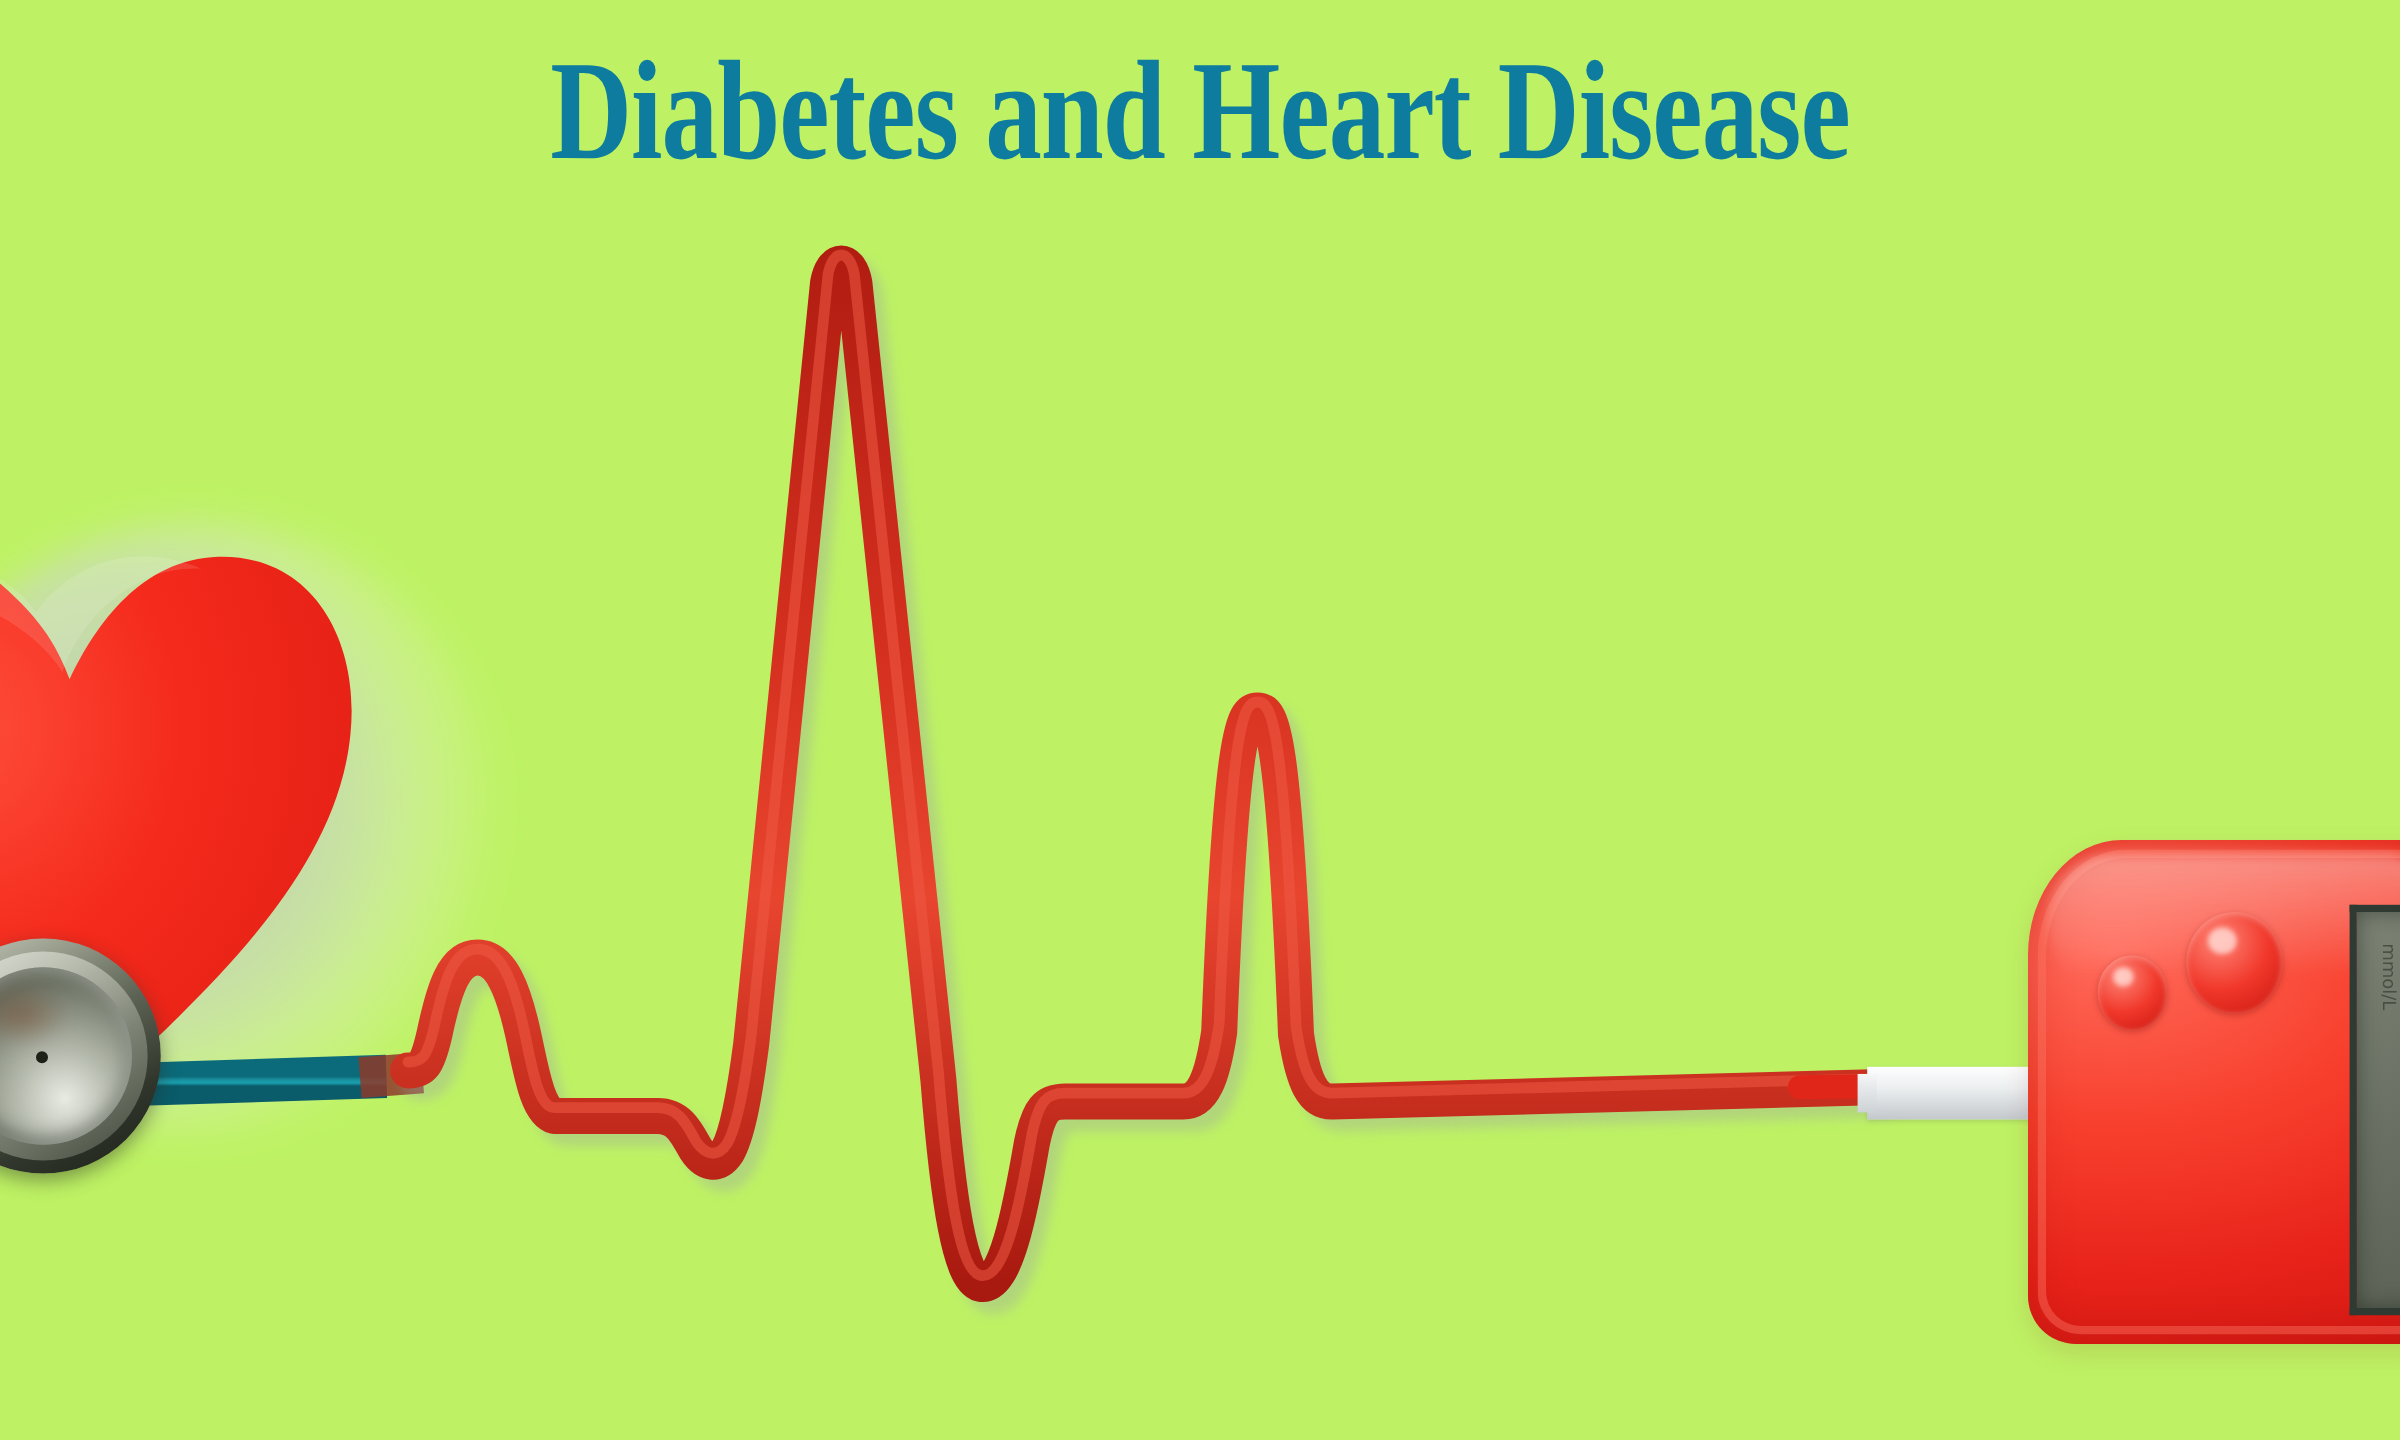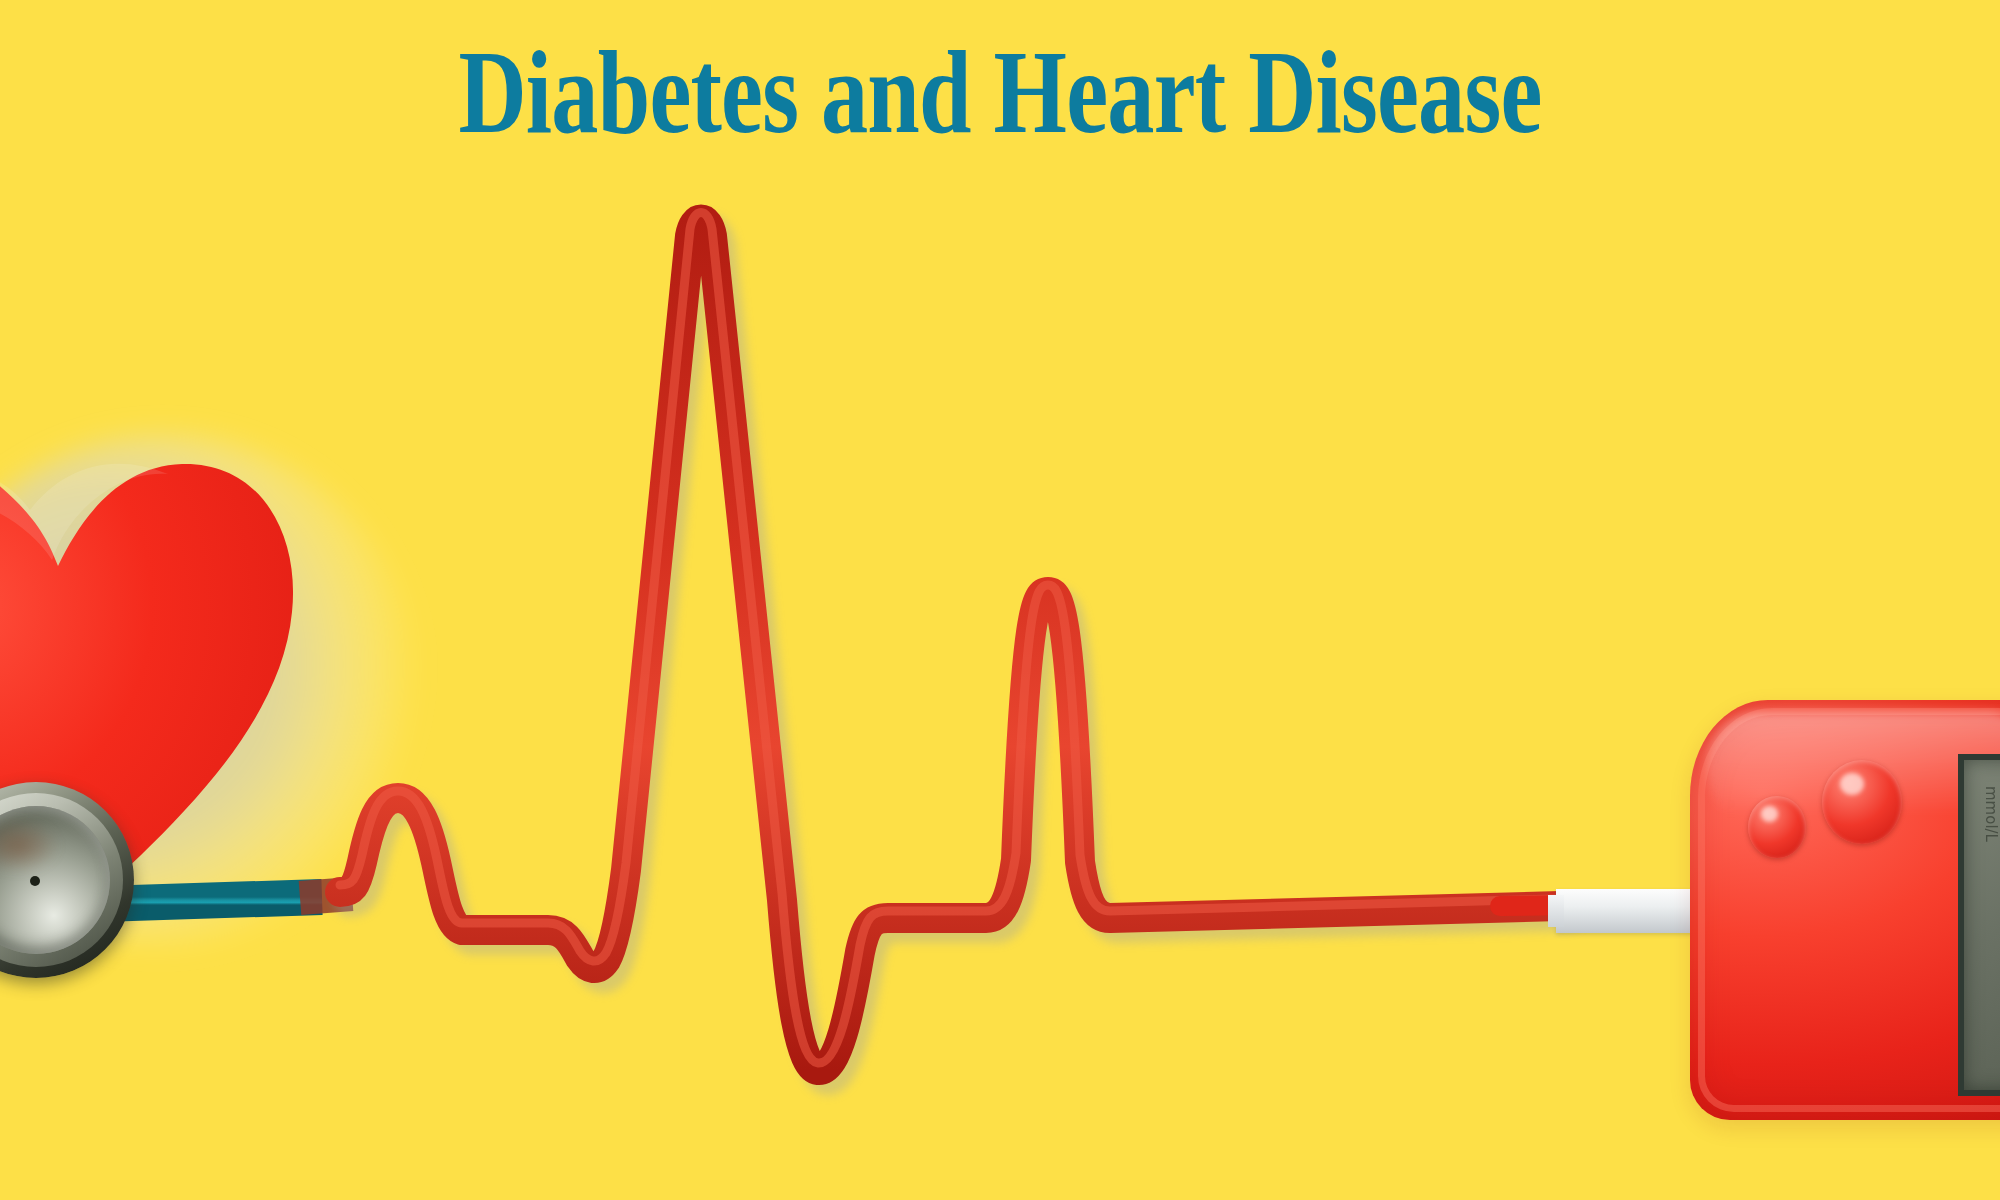--- a/index.html
+++ b/index.html
@@ -8,21 +8,21 @@
     padding: 0;
     background: #ffffff;
   }
   body {
     font-family: "Liberation Sans", sans-serif;
   }
   #stage {
     position: relative;
     width: 2000px;
     height: 1200px;
-    background: #fde047;
+    background: #bef264;
     overflow: hidden;
   }
 
   
   #title {
     position: absolute;
     left: 0;
     top: 34px;
     width: 2000px;
     text-align: center;

